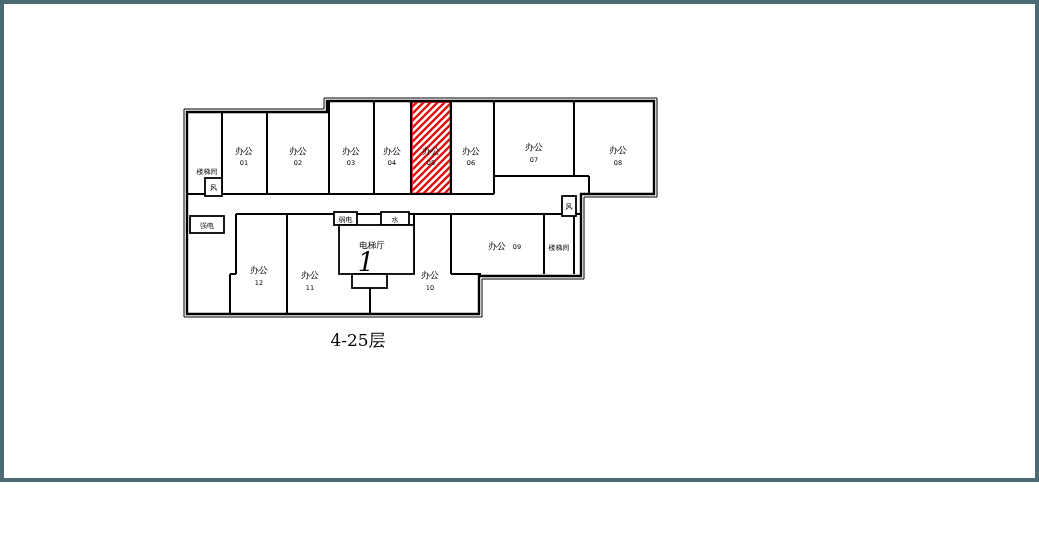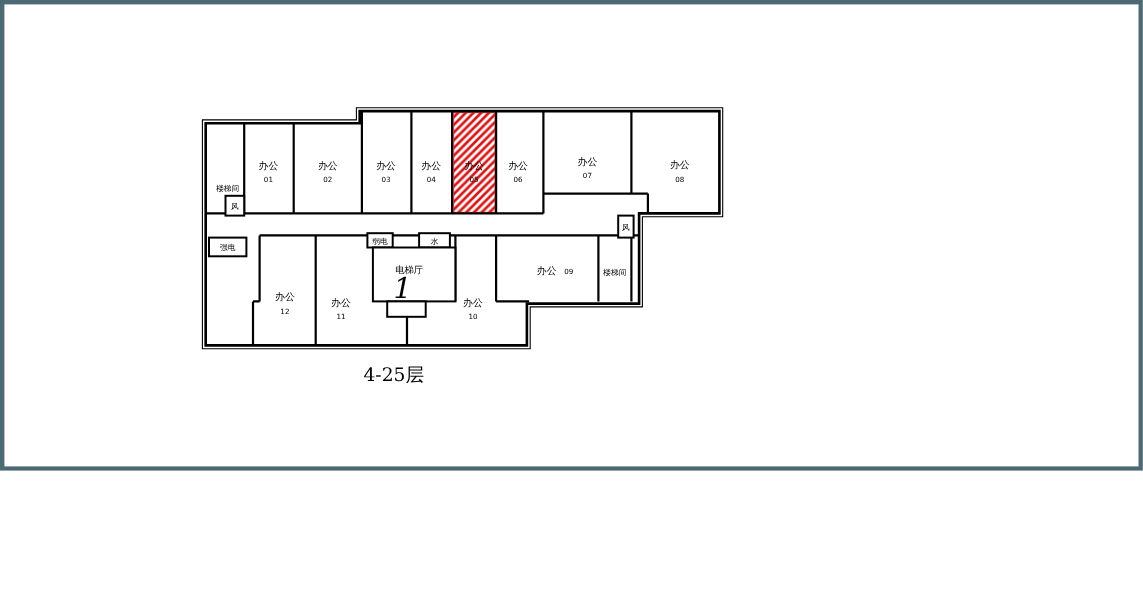--- a/index.html
+++ b/index.html
@@ -1,18 +1,18 @@
 <!DOCTYPE html>
 <html><head>
 <meta charset="utf-8">
 <style>
   html,body{margin:0;padding:0;background:#fff;}
   #canvas{
     position:relative;
-    width:1039px;height:428px;
+    width:1039px;height:482px;
     box-sizing:border-box;
     background:#ffffff;
     border:4px solid #4c6a74;
     overflow:hidden;
     font-family:"DejaVu Sans", sans-serif;
   }
   svg{position:absolute;left:0;top:0;}
   .wall{stroke:#000;fill:none;}
   .w-main{stroke-width:2.4;}
   .w-thin{stroke-width:1;}

